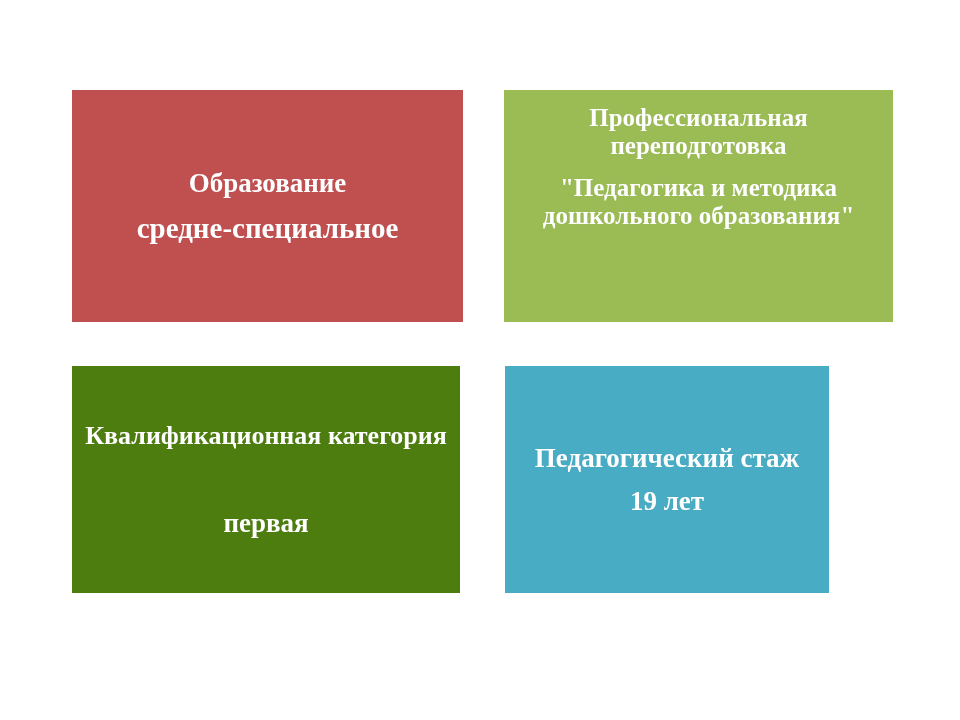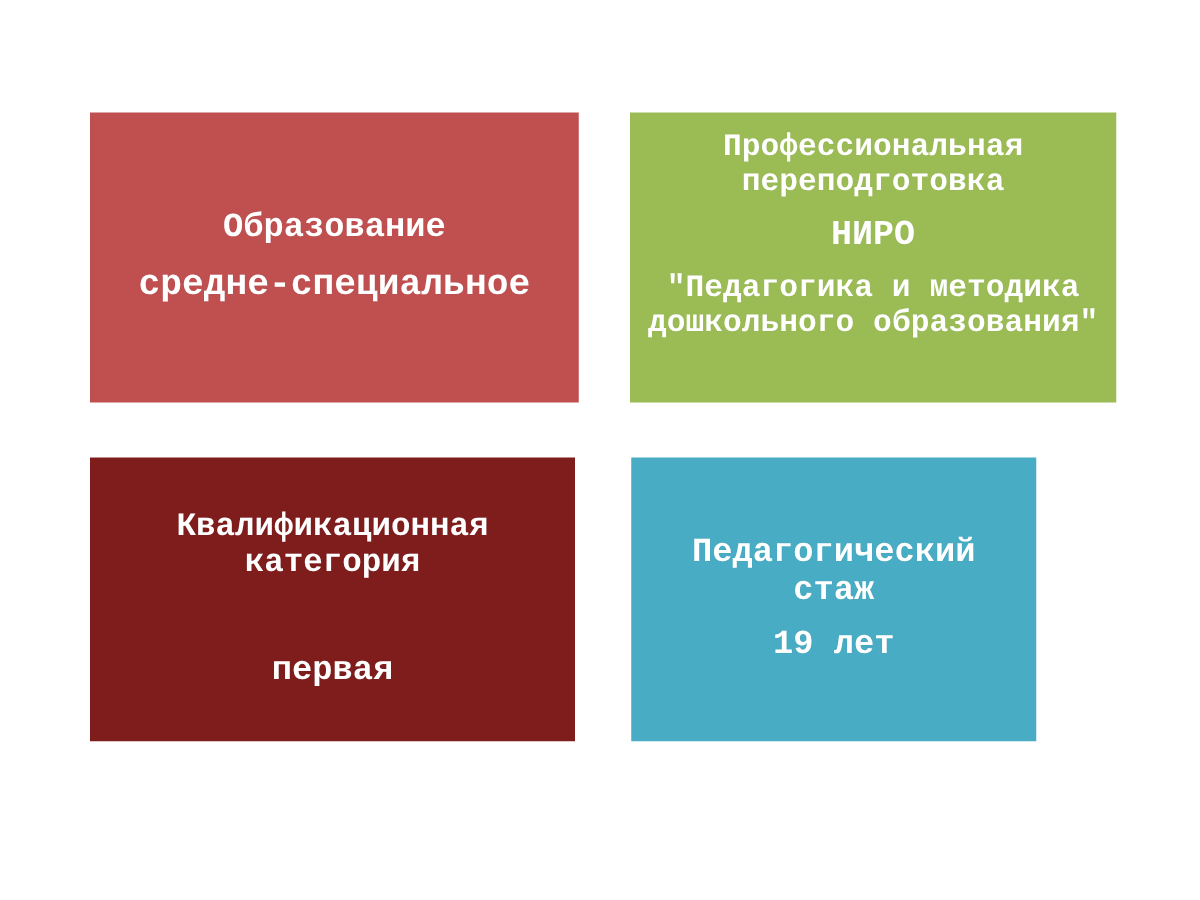--- a/index.html
+++ b/index.html
@@ -35,21 +35,20 @@
   }
 
   .card p {
     margin: 0;
     width: 100%;
     font-weight: bold;
     line-height: 1.12;
     text-align: center;
     color: #ffffff;
     text-shadow: 0 0 1px rgba(0,0,0,0.08);
-    font-family: Liberation Mono, monospace;
   }
 
   
   #card-education {
     left: 72px;
     top: 90px;
     width: 391px;
     height: 232px;
   }
   #card-education .line-1 { font-size: 27px; margin-bottom: 14px; }
@@ -93,25 +92,24 @@
 
 <div class="slide">
 
   <div class="card" id="card-education" style="background-color: rgb(192, 79, 80);">
     <p class="line-1">Образование</p>
     <p class="line-2">средне-специальное</p>
   </div>
 
   <div class="card" id="card-retraining" style="background-color: rgb(155, 188, 85);">
     <p class="line-1">Профессиональная переподготовка</p>
-    <p class="line-2">НИРО</p>
     <p class="line-3">"Педагогика и методика дошкольного образования"</p>
   </div>
 
-  <div class="card" id="card-category" style="background-color: #7f1d1d; gap: 39px;">
+  <div class="card" id="card-category" style="background-color: #4d7c0f; gap: 39px;">
     <p class="line-1">Квалификационная категория</p>
     <p class="line-2">первая</p>
   </div>
 
   <div class="card" id="card-experience" style="background-color: rgb(72, 172, 196);">
     <p class="line-1">Педагогический стаж</p>
     <p class="line-2">19 лет</p>
   </div>
 
 </div>

